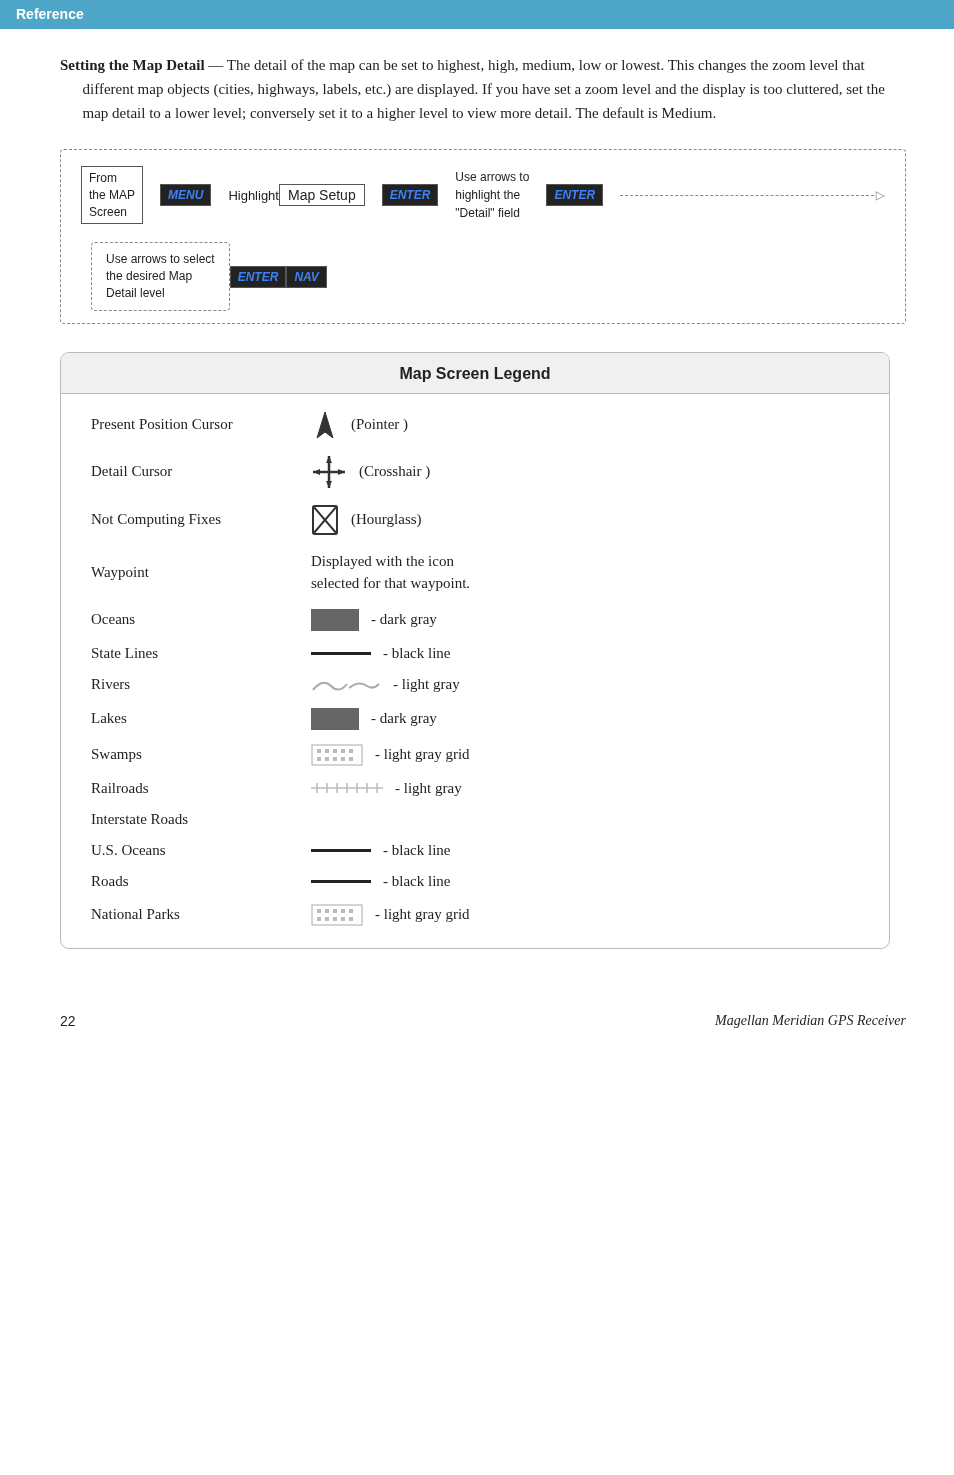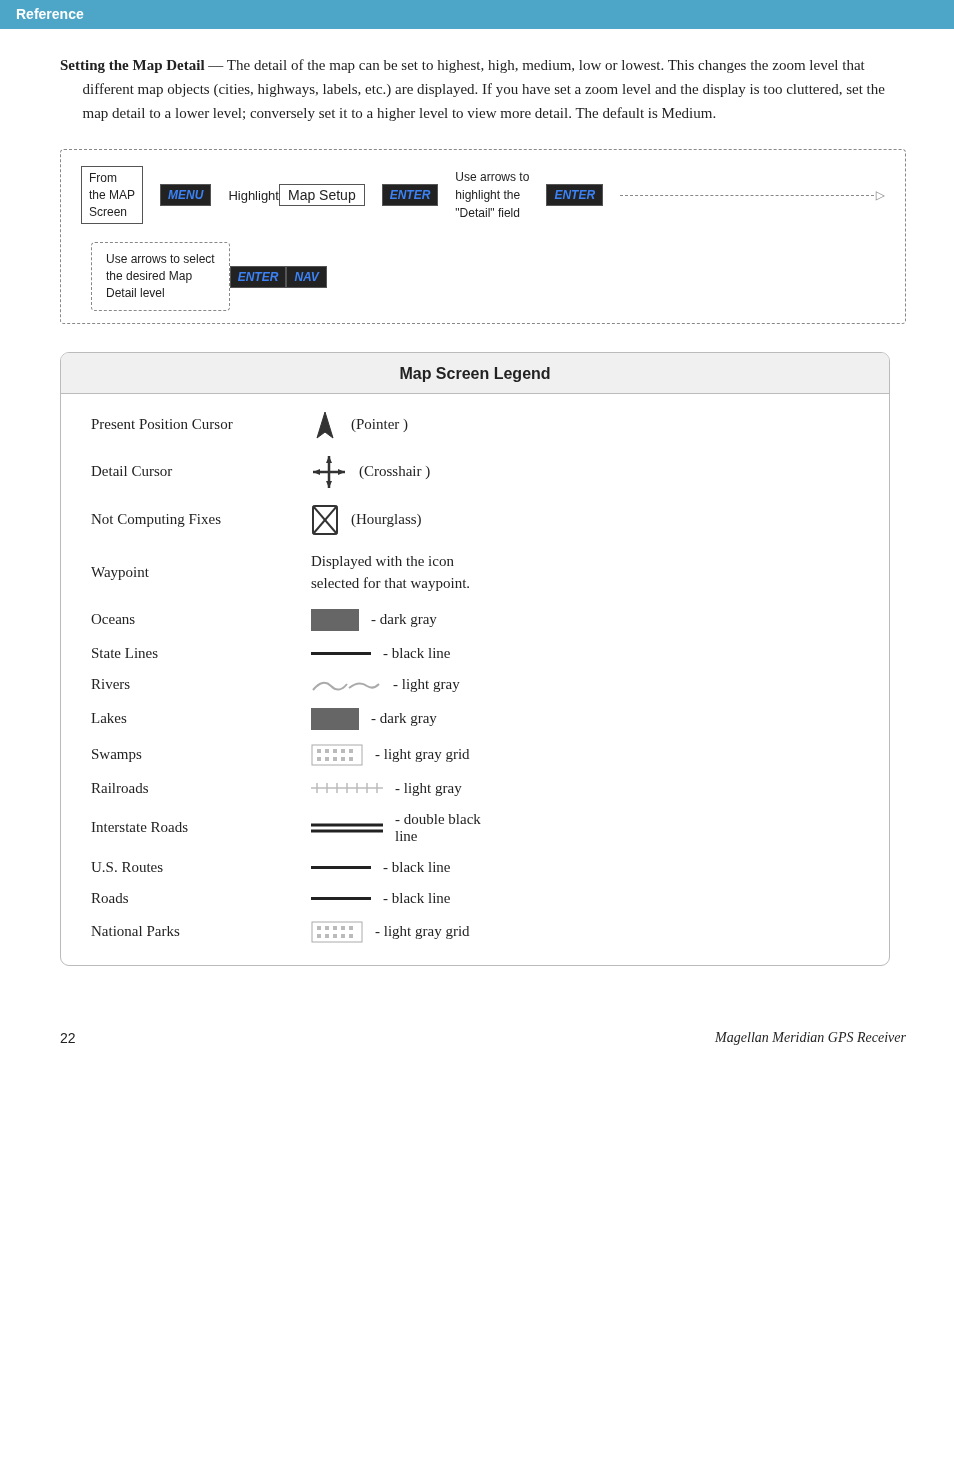--- a/index.html
+++ b/index.html
@@ -370,31 +370,24 @@
             <line x1="46" y1="2" x2="46" y2="12" stroke="#bbb" stroke-width="1.5"></line>
             <line x1="56" y1="2" x2="56" y2="12" stroke="#bbb" stroke-width="1.5"></line>
             <line x1="66" y1="2" x2="66" y2="12" stroke="#bbb" stroke-width="1.5"></line>
           </svg>
           <span>- light gray</span>
         </div>
       </div>
 
       <div class="legend-row">
         <div class="legend-label">Interstate Roads</div>
-        <div class="legend-symbol">
-          <svg width="72" height="12" viewBox="0 0 72 12">
-            <line x1="0" y1="3" x2="72" y2="3" stroke="#222" stroke-width="3"></line>
-            <line x1="0" y1="9" x2="72" y2="9" stroke="#222" stroke-width="3"></line>
-          </svg>
-          <span>- double black<br>line</span>
-        </div>
-      </div>
-
-      <div class="legend-row">
-        <div class="legend-label">U.S. Routes</div>
+      </div>
+
+      <div class="legend-row">
+        <div class="legend-label">U.S. Oceans</div>
         <div class="legend-symbol">
           <span class="line-black"></span>
           <span>- black line</span>
         </div>
       </div>
 
       <div class="legend-row">
         <div class="legend-label">Roads</div>
         <div class="legend-symbol">
           <span class="line-black"></span>

